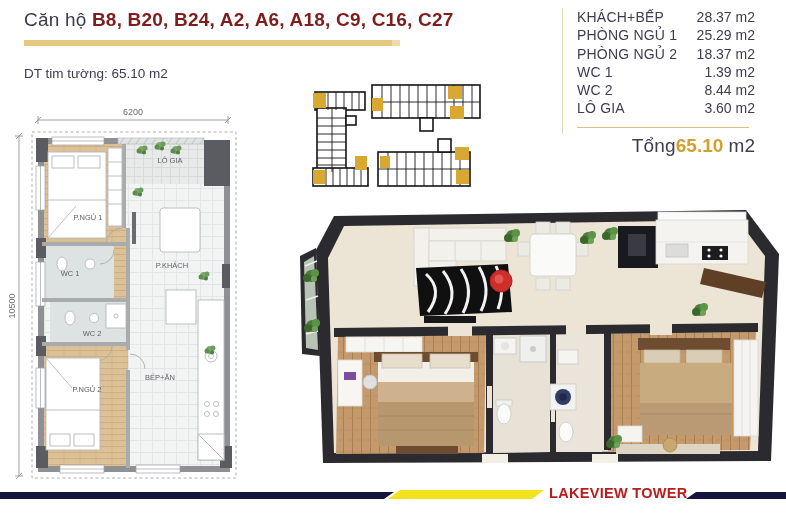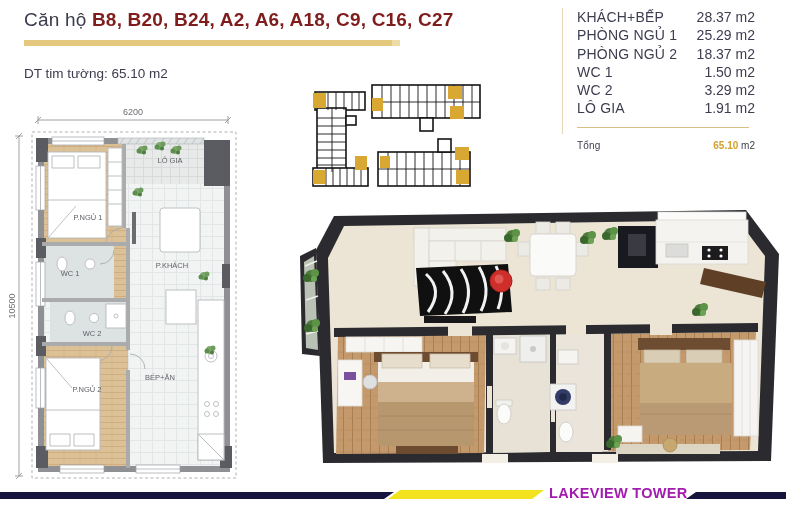--- a/index.html
+++ b/index.html
@@ -14,36 +14,36 @@
   .dt-lines{position:absolute;left:24px;top:65px;font-size:13.5px;color:#3b3b4e;line-height:17px;}
 
   
   .area-table{position:absolute;left:563px;top:8px;width:192px;}
   .table-vline{position:absolute;left:562px;top:8px;width:1px;height:126px;background:#ddc89c;opacity:.75;}
   .trow{display:flex;justify-content:space-between;align-items:baseline;
         font-size:14px;color:#3d3d50;height:18.3px;line-height:18.3px;}
   .trow .tlabel{padding-left:14px;letter-spacing:.2px;}
   .trow .tval{white-space:nowrap;}
   .tdivider{border-top:1.5px solid #d9bf85;margin:9px 0 7px 14px;width:172px;}
-  .trow.total{font-size:10px;height:22px;line-height:22px;}
+  .trow.total{font-size:19px;height:22px;line-height:22px;justify-content:flex-end;}
   .trow.total .gold{color:#d2a02c;font-weight:bold;margin-top:32px;}
 
   
   .fp2d{position:absolute;left:8px;top:104px;}
   .siteplan{position:absolute;left:302px;top:80px;}
   .r3d{position:absolute;left:298px;top:204px;}
   svg text{font-family:"Liberation Sans",sans-serif;}
 
   
   .f-navy-left{position:absolute;left:0;top:492px;width:394px;height:7px;background:#15153e;
                clip-path:polygon(0 0,100% 0,calc(100% - 10px) 100%,0 100%);}
   .f-yellow{position:absolute;left:388px;top:490px;width:156px;height:9px;background:#f3e31f;
             clip-path:polygon(12px 0,100% 0,calc(100% - 12px) 100%,0 100%);}
   .f-brand{position:absolute;left:549px;top:485px;width:134px;font-size:14.5px;font-weight:bold;
-           color:#a21caf;letter-spacing:.3px;white-space:nowrap;}
+           color:#b91c1c;letter-spacing:.3px;white-space:nowrap;}
   .f-navy-right{position:absolute;left:686px;top:492px;width:100px;height:7px;background:#15153e;
                 clip-path:polygon(10px 0,100% 0,100% 100%,0 100%);}
 </style>
 </head>
 <body>
 
 <div class="page">
 
   <div class="title">
     <span>Căn hộ </span><span class="units">B8, B20, B24, A2, A6, A18, C9, C16, C27</span>
@@ -63,29 +63,29 @@
     <div class="trow">
       <span class="tlabel">PHÒNG NGỦ 1</span>
       <span class="tval"><span>25.29</span> <span>m2</span></span>
     </div>
     <div class="trow">
       <span class="tlabel">PHÒNG NGỦ 2</span>
       <span class="tval"><span>18.37</span> <span>m2</span></span>
     </div>
     <div class="trow">
       <span class="tlabel">WC 1</span>
-      <span class="tval"><span>1.50</span> <span>m2</span></span>
+      <span class="tval"><span>1.39</span> <span>m2</span></span>
     </div>
     <div class="trow">
       <span class="tlabel">WC 2</span>
-      <span class="tval"><span>3.29</span> <span>m2</span></span>
+      <span class="tval"><span>8.44</span> <span>m2</span></span>
     </div>
     <div class="trow">
       <span class="tlabel">LÔ GIA</span>
-      <span class="tval"><span>1.91</span> <span>m2</span></span>
+      <span class="tval"><span>3.60</span> <span>m2</span></span>
     </div>
     <div class="tdivider"></div>
     <div class="trow total">
       <span class="tlabel">Tổng</span>
       <span class="tval"><span class="gold">65.10</span> <span>m2</span></span>
     </div>
   </div>
 
   <svg class="fp2d" width="240" height="382" viewBox="0 0 240 382">
     <defs>

